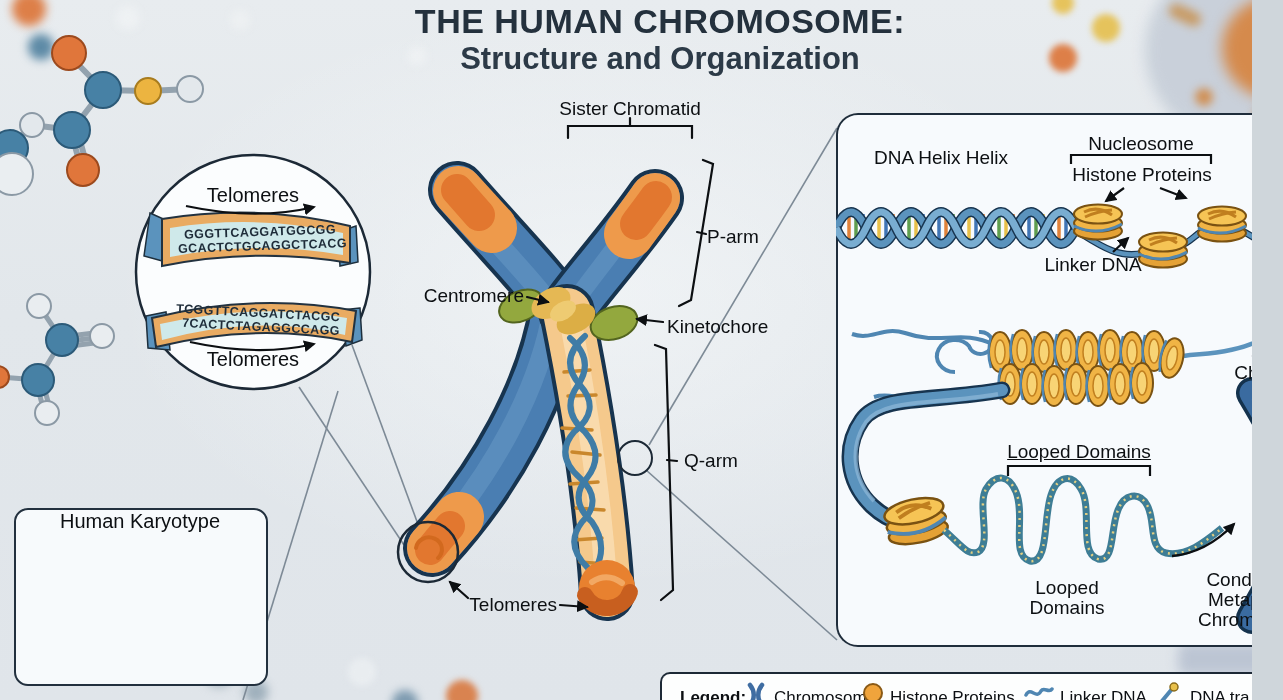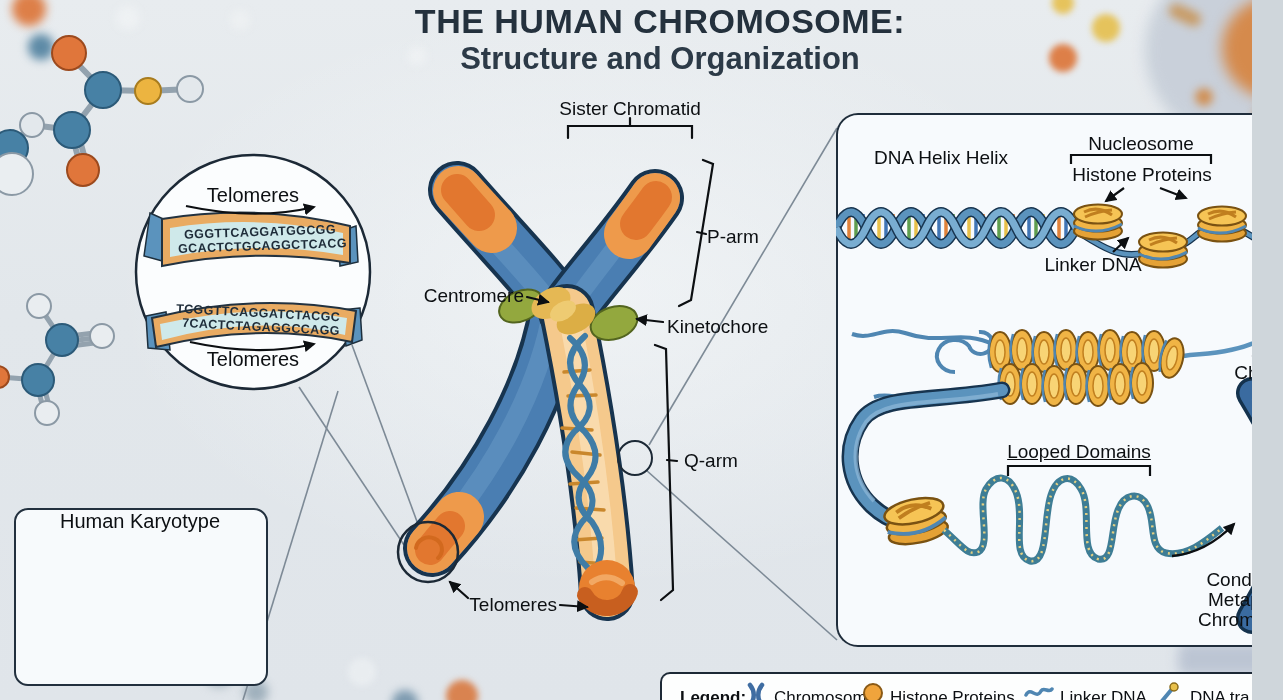--- a/index.html
+++ b/index.html
@@ -392,20 +392,24 @@
 
   <div class="lbl center panel-lbl" style="left:941px;top:147px;">DNA Helix Helix</div>
   <div class="lbl center panel-lbl" style="left:1141px;top:133px;">Nucleosome</div>
   <div class="lbl center panel-lbl" style="left:1142px;top:164px;">Histone Proteins</div>
   <div class="lbl center panel-lbl" style="left:1093px;top:254px;">Linker DNA</div>
   <div class="abs z5 multi" style="left:1198px;top:343px;width:160px;text-align:center;font-size:19px;color:#0c0f12;">
     <div>30-nm</div>
     <div>Chromatin</div>
   </div>
   <div class="lbl center panel-lbl" style="left:1079px;top:441px;text-decoration:underline;">Looped Domains</div>
+  <div class="abs z5 multi" style="left:997px;top:578px;width:140px;text-align:center;font-size:19px;color:#0c0f12;">
+    <div>Looped</div>
+    <div>Domains</div>
+  </div>
   <div class="abs z5 multi" style="left:1190px;top:570px;width:130px;text-align:center;font-size:19px;color:#0c0f12;">
     <div>Condensed</div>
     <div>Metaphase</div>
     <div>Chromosome</div>
   </div>
 
   <div class="abs" id="legend-bar">
     <span class="legend-title" style="left:18px;">Legend:</span>
     <span class="legend-ico" style="left:82px;">
       <svg width="24" height="26" viewBox="0 0 24 26">

